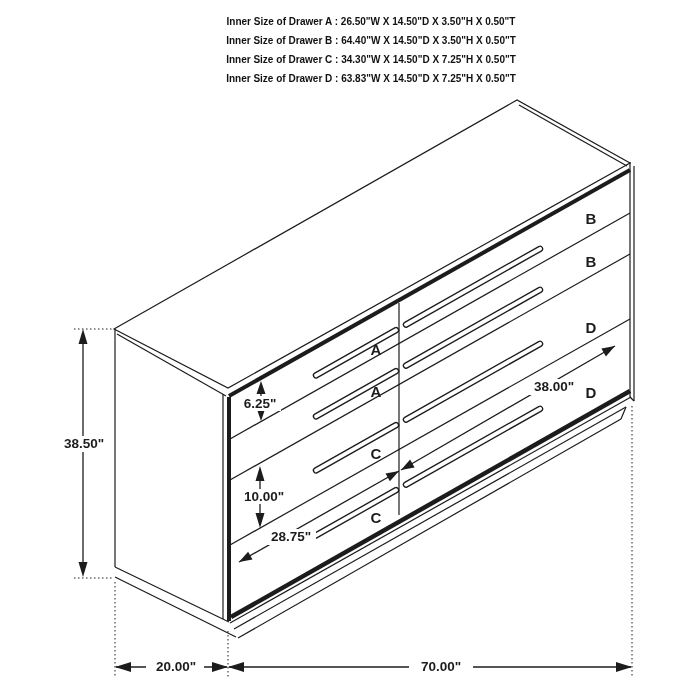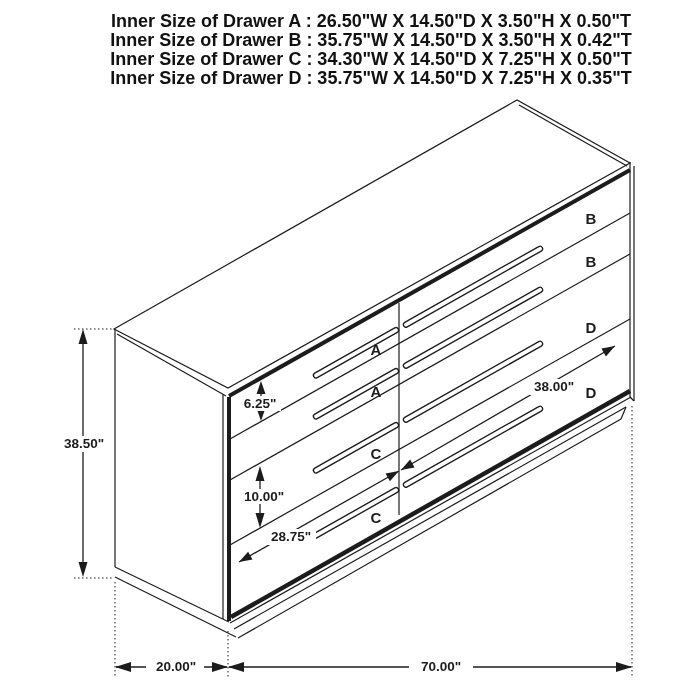--- a/index.html
+++ b/index.html
@@ -19,21 +19,21 @@
   }
   #title-block {
     position: absolute;
     top: 12px;
     left: 0;
     width: 700px;
     padding-left: 42px;
     box-sizing: border-box;
     text-align: center;
     color: #111111;
-    font-size: 18px;
+    font-size: 10px;
     font-weight: bold;
     line-height: 19px;
     white-space: nowrap;
   }
   #drawing-svg {
     position: absolute;
     top: 0;
     left: 0;
   }
   text {
@@ -53,23 +53,23 @@
   .handle-inner { stroke: #ffffff; stroke-width: 3.8; stroke-linecap: round; }
   .txtbg { fill: #ffffff; stroke: none; }
 </style>
 </head>
 <body>
 
 <div id="stage">
 
   <div id="title-block">
     <div>Inner Size of Drawer A : 26.50"W X 14.50"D X 3.50"H X 0.50"T</div>
-    <div>Inner Size of Drawer B : 35.75"W X 14.50"D X 3.50"H X 0.42"T</div>
+    <div>Inner Size of Drawer B : 64.40"W X 14.50"D X 3.50"H X 0.50"T</div>
     <div>Inner Size of Drawer C : 34.30"W X 14.50"D X 7.25"H X 0.50"T</div>
-    <div>Inner Size of Drawer D : 35.75"W X 14.50"D X 7.25"H X 0.35"T</div>
+    <div>Inner Size of Drawer D : 63.83"W X 14.50"D X 7.25"H X 0.50"T</div>
   </div>
 
   <svg id="drawing-svg" width="700" height="700" viewBox="0 0 700 700">
 
     <g>
       <polygon class="thin" points="114,329 517,100 630,163 228,388"></polygon>
       <line class="thin" x1="627" y1="166" x2="519" y2="105"></line>
       <line class="thick" x1="229" y1="396" x2="630" y2="170"></line>
       <line class="thin" x1="117" y1="334" x2="226" y2="396"></line>
     </g>

